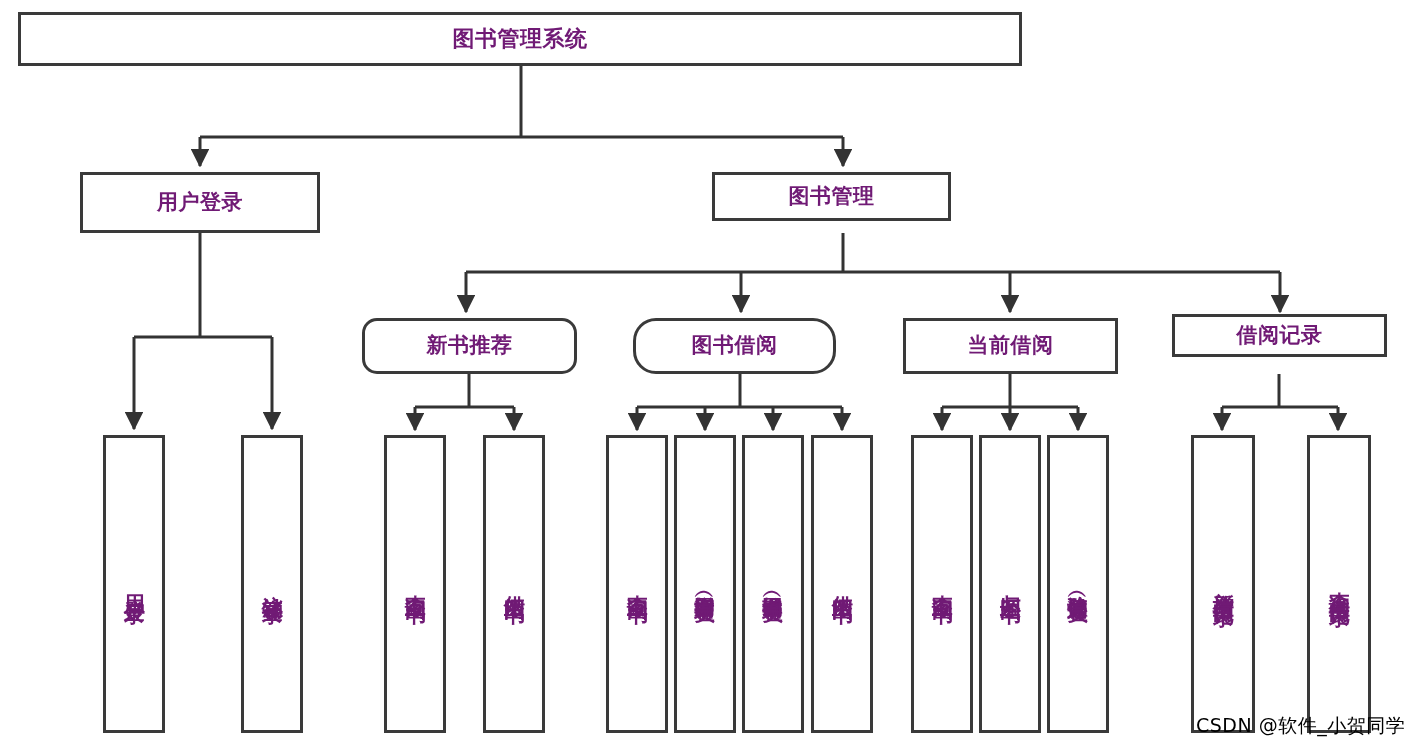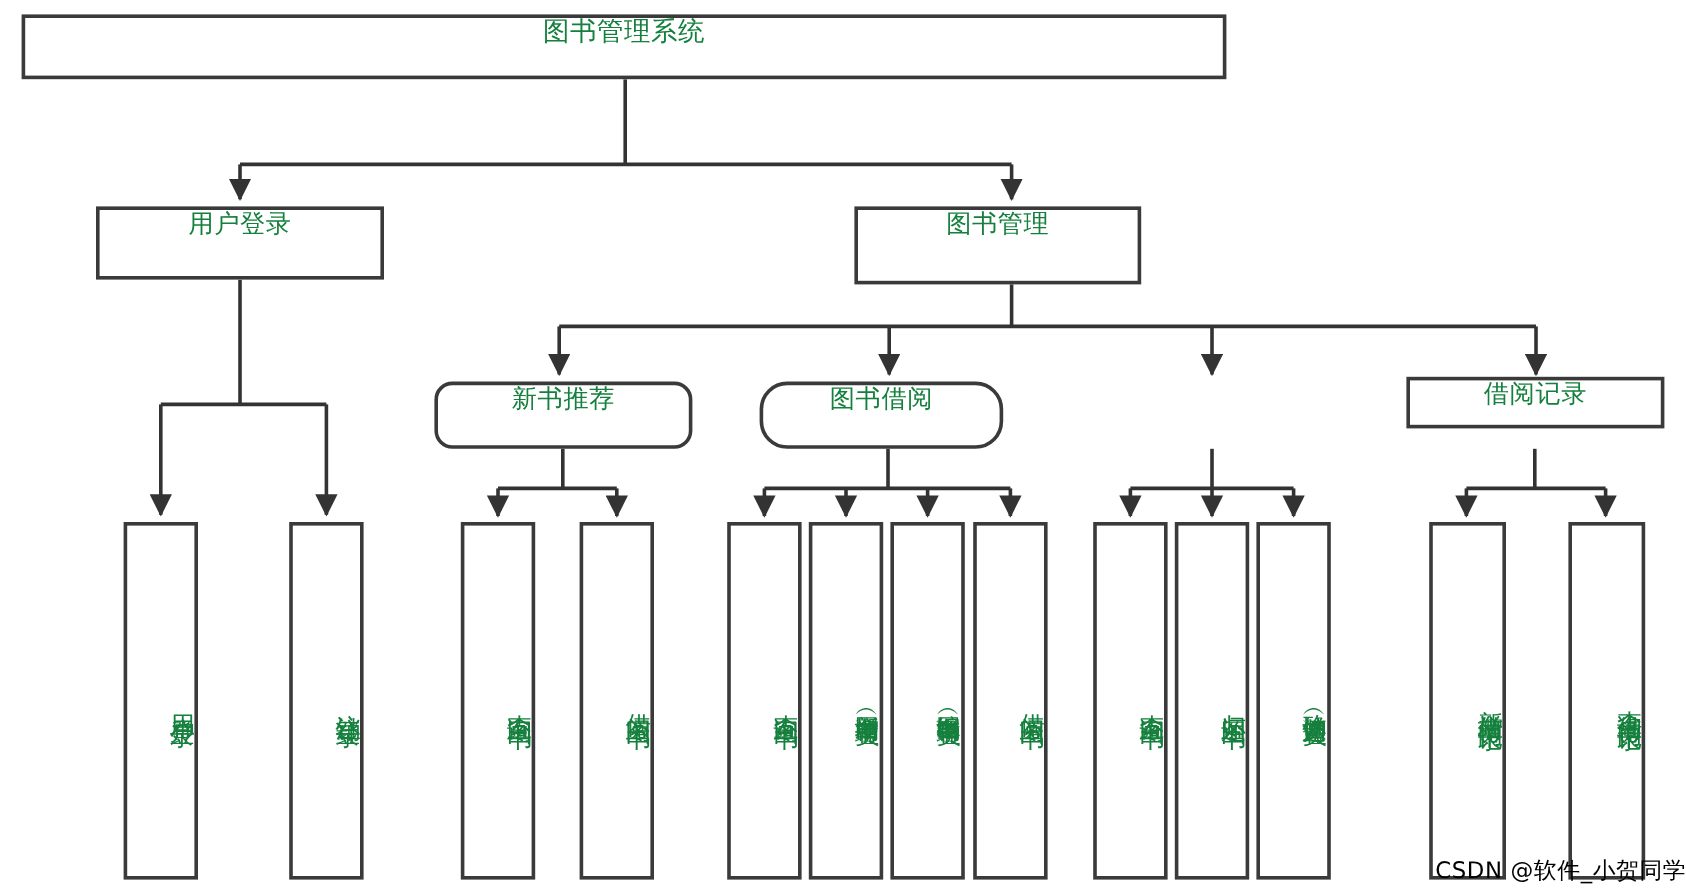--- a/index.html
+++ b/index.html
@@ -25,25 +25,26 @@
     width: 1405px;
     height: 747px;
     pointer-events: none;
   }
   .node {
     position: absolute;
     box-sizing: border-box;
     background: #ffffff;
     border: 3px solid #3a3a3a;
     display: flex;
-    align-items: flex-start;
+    align-items: center;
     justify-content: center;
-    color: #15803d;
+    color: #701a75;
     line-height: 1.12;
     text-align: center;
+    font-weight: bold;
   }
   .node-h {
     font-size: 21px;
     letter-spacing: 0.5px;
     writing-mode: horizontal-tb;
   }
   .node.root {
     font-size: 22px;
   }
   .node-v {
@@ -126,30 +127,33 @@
     </g>
   </svg>
 
   <div class="node node-h root" style="left:18px; top:12px; width:1004px; height:54px;">
     <span>图书管理系统</span>
   </div>
 
   <div class="node node-h" style="left:80px; top:172px; width:240px; height:61px;">
     <span>用户登录</span>
   </div>
-  <div class="node node-h" style="left:712px; top:172px; width:239px; height:65px;">
+  <div class="node node-h" style="left:712px; top:172px; width:239px; height:49px;">
     <span>图书管理</span>
   </div>
 
   <div class="node node-h" style="left:362px; top:318px; width:215px; height:56px;border-radius:15px;">
     <span>新书推荐</span>
   </div>
   <div class="node node-h" style="left:633px; top:318px; width:203px; height:56px;border-radius:23px;">
     <span>图书借阅</span>
   </div>
+  <div class="node node-h" style="left:903px; top:318px; width:215px; height:56px;">
+    <span>当前借阅</span>
+  </div>
   <div class="node node-h" style="left:1172px; top:314px; width:215px; height:43px;">
     <span>借阅记录</span>
   </div>
 
   <div class="node node-v" style="left:103px; top:435px; width:62px; height:298px;">
     <span class="vtext">用户登录</span>
   </div>
   <div class="node node-v" style="left:241px; top:435px; width:62px; height:298px;">
     <span class="vtext">注销登录</span>
   </div>

